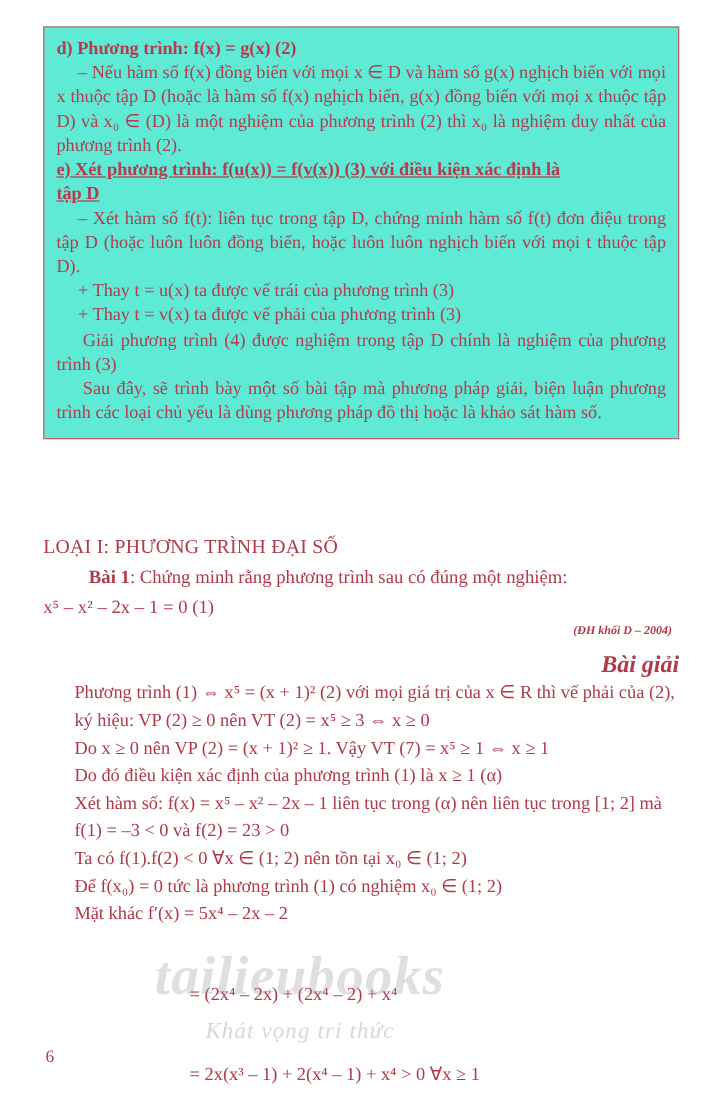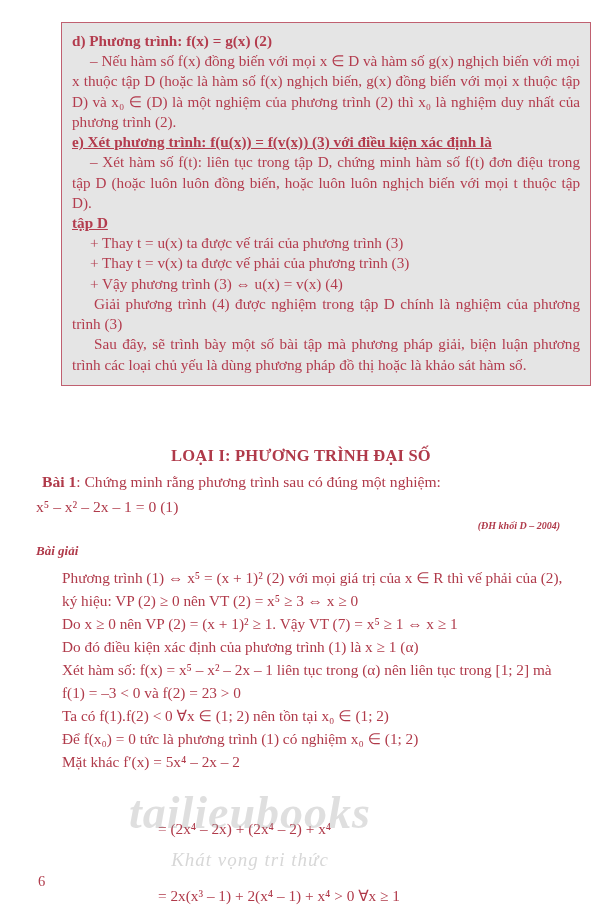--- a/index.html
+++ b/index.html
@@ -23,23 +23,22 @@
   }
 
   
   .box {
     position: absolute;
     left: 36px;
     top: 22px;
     width: 530px;
     box-sizing: border-box;
     border: 1.5px solid #c06070;
-    background: #e5e5e5;
+    background: #5eead4;
     padding: 8px 10px 10px 10px;
-    margin-left: 25px;
   }
   .box .line {
     font-size: 15.2px;
     line-height: 1.33;
     color: #b33c4e;
     text-align: justify;
   }
   .hdr {
     font-weight: bold;
     font-size: 15.4px;
@@ -57,34 +56,34 @@
   .indent2 {
     text-indent: 22px;
   }
 
   
   .loai {
     position: absolute;
     left: 36px;
     top: 446px;
     width: 530px;
-    text-align: center;
-    font-weight: bold;
+    font-weight: normal;
     font-size: 16.5px;
     letter-spacing: 0.2px;
   }
   .bai1 {
     position: absolute;
     left: 42px;
     top: 473px;
     width: 524px;
     font-size: 15.6px;
   }
   .bai1 .b {
     font-weight: bold;
+    margin-left: 32px;
   }
   .eqn {
     position: absolute;
     left: 36px;
     top: 498px;
     width: 530px;
     text-align: left;
     font-size: 15.6px;
   }
   .source {
@@ -95,24 +94,24 @@
     text-align: right;
     font-weight: bold;
     font-style: italic;
     font-size: 10px;
   }
   .baigiai {
     position: absolute;
     left: 36px;
     top: 543px;
     width: 530px;
-    text-align: left;
-    font-weight: bold;
-    font-style: italic;
-    font-size: 13px;
+    text-align: right;
+    font-weight: bold;
+    font-style: italic;
+    font-size: 20px;
   }
   .body {
     position: absolute;
     left: 62px;
     top: 566px;
     width: 502px;
     font-size: 15.3px;
     line-height: 1.505;
   }
   .body .ln {
@@ -164,25 +163,24 @@
 </style>
 </head>
 <body>
 
 <div class="page">
 
   <div class="box">
     <div class="line hdr">d)  Phương trình: f(x) = g(x) (2)</div>
     <div class="line indent">– Nếu hàm số f(x) đồng biến với mọi x ∈ D và hàm số g(x) nghịch biến với mọi x thuộc tập D (hoặc là hàm số f(x) nghịch biến, g(x) đồng biến với mọi x thuộc tập D) và x₀ ∈ (D) là một nghiệm của phương trình (2) thì x₀ là nghiệm duy nhất của phương trình (2).</div>
     <div class="line hdr-ul">e)  Xét phương trình: f(u(x)) = f(v(x)) (3) với điều kiện xác định là</div>
+    <div class="line hdr-ul">tập D</div>
     <div class="line indent">– Xét hàm số f(t): liên tục trong tập D, chứng minh hàm số f(t) đơn điệu trong tập D (hoặc luôn luôn đồng biến, hoặc luôn luôn nghịch biến với mọi t thuộc tập D).</div>
-    <div class="line hdr-ul">tập D</div>
     <div class="line indent">+ Thay t = u(x) ta được vế trái của phương trình (3)</div>
     <div class="line indent">+ Thay t = v(x) ta được vế phải của phương trình (3)</div>
-    <div class="line indent">+ Vậy phương trình (3) ⇔ u(x) = v(x) (4)</div>
     <div class="line indent2">Giải phương trình (4) được nghiệm trong tập D chính là nghiệm của phương trình (3)</div>
     <div class="line indent2">Sau đây, sẽ trình bày một số bài tập mà phương pháp giải, biện luận phương trình các loại chủ yếu là dùng phương pháp đồ thị hoặc là khảo sát hàm số.</div>
   </div>
 
   <div class="loai">LOẠI I: PHƯƠNG TRÌNH ĐẠI SỐ</div>
 
   <div class="bai1">
     <span class="b">Bài 1</span><span>: Chứng minh rằng phương trình sau có đúng một nghiệm:</span>
   </div>
 

